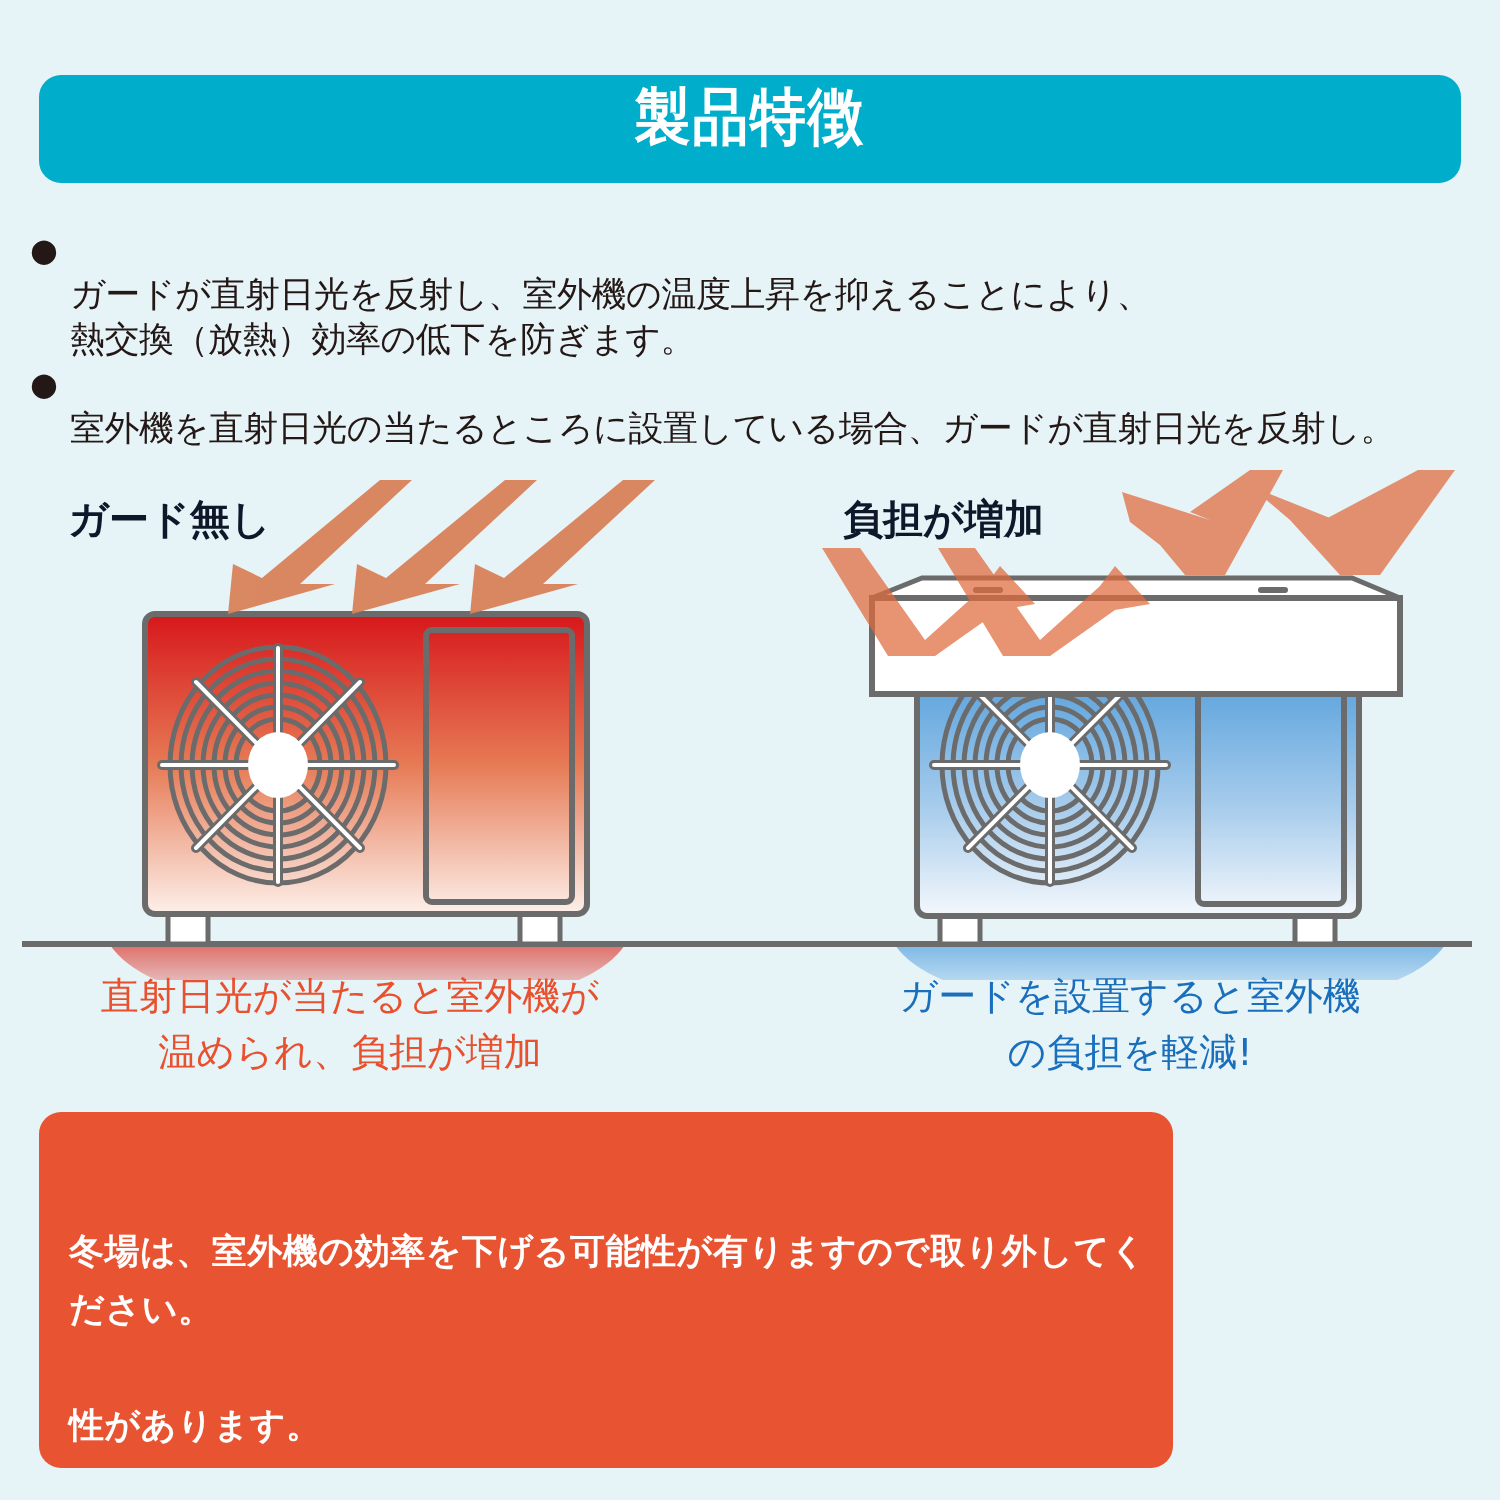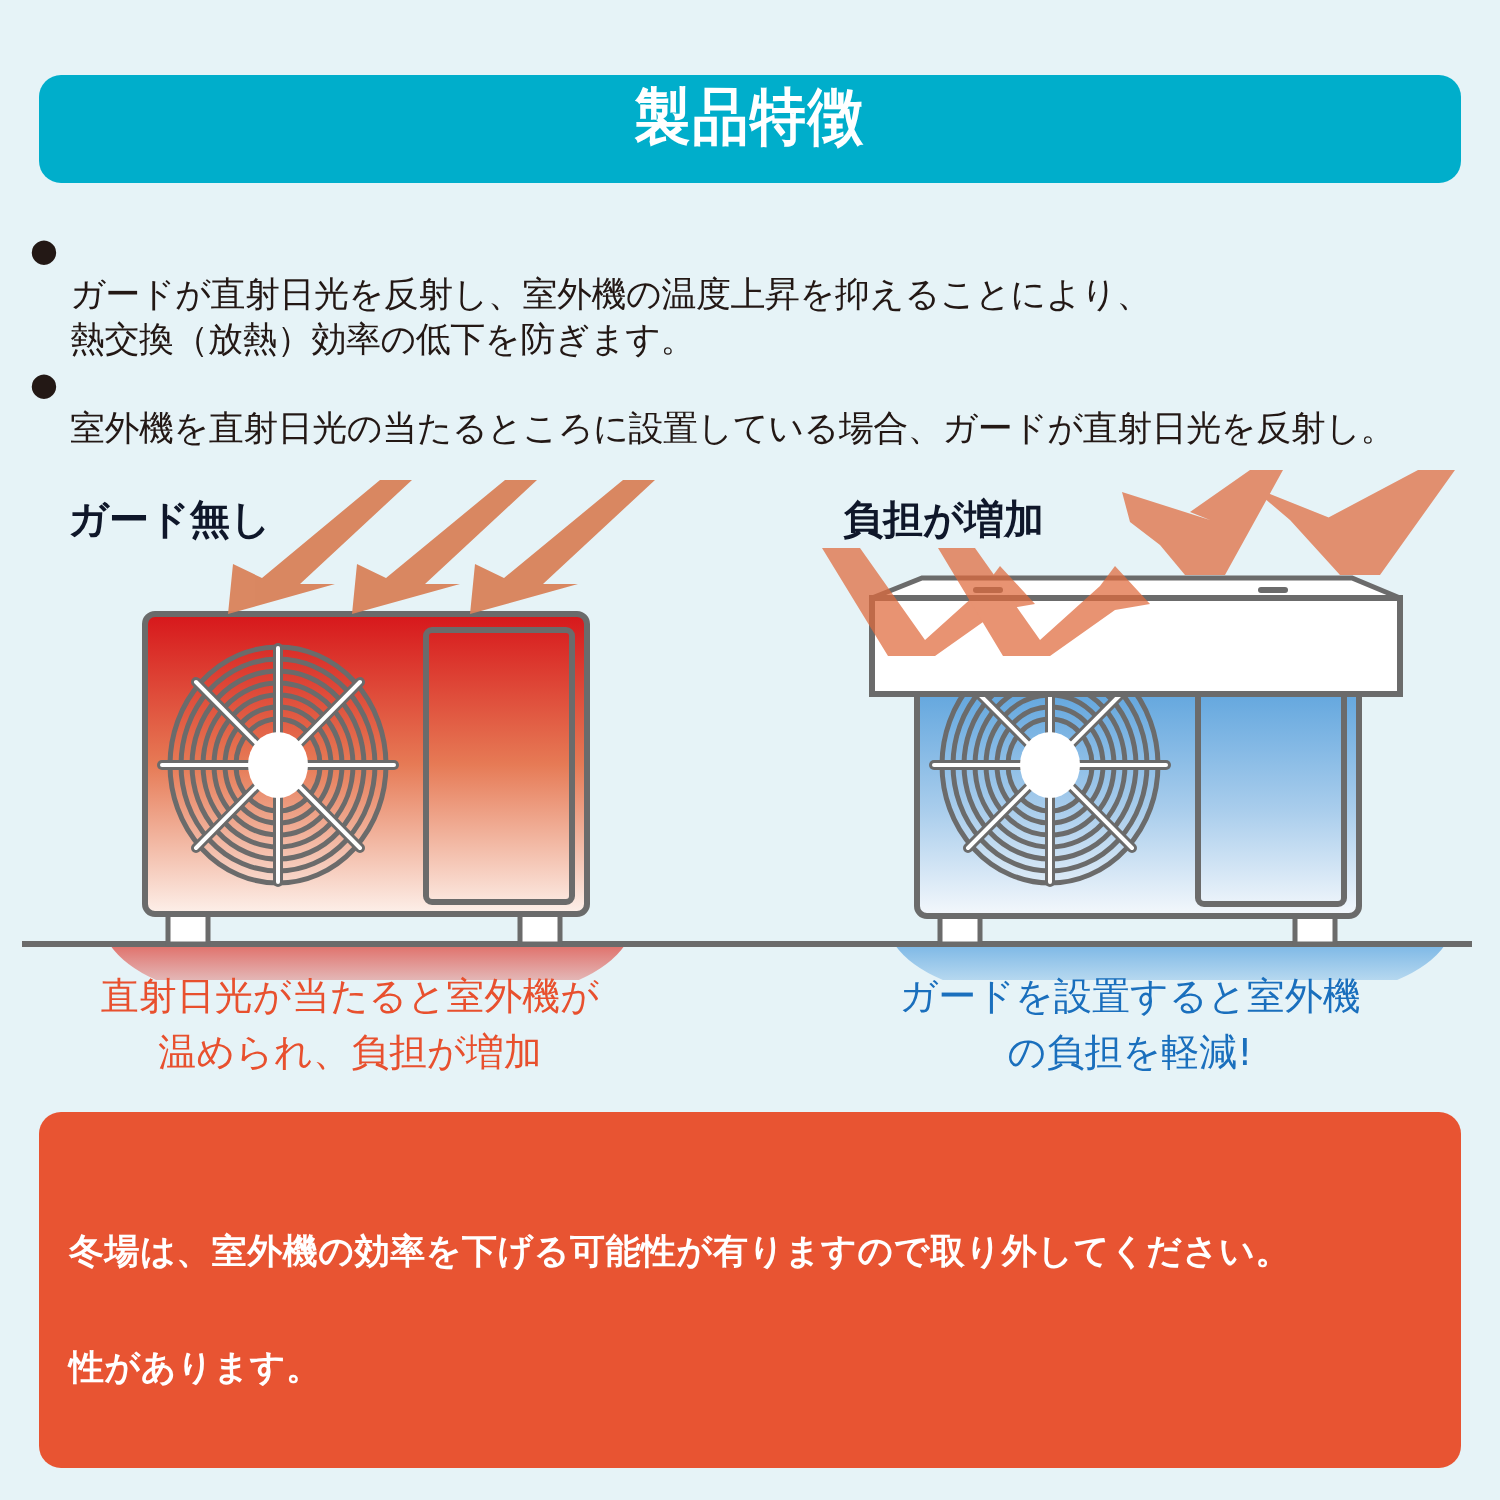--- a/index.html
+++ b/index.html
@@ -26,21 +26,21 @@
   .feature .text { white-space: pre-line; transform-origin: left; margin-top: 44px; }
   .side-label {
     position: absolute; font-size: 40px; font-weight: bold; color: #0f172a;
   }
   .illus { position: absolute; left: 0; top: 460px; width: 1500px; height: 520px; }
   .caption {
     position: absolute; font-size: 38px; font-weight: normal; text-align: center;
     line-height: 56px; white-space: pre-line;
   }
   .warning-box {
-    position: absolute; left: 39px; top: 1112px; width: 1422px; height: 356px;
+    position: absolute; left: 39px; top: 1112px; width: 1134px; height: 356px;
     background: #e85432; border-radius: 22px;
   }
   .warning-box .lines {
     position: absolute; left: 30px; top: 52px; right: 20px;
     color: #fff; font-weight: bold; font-size: 35px; line-height: 58px;
     white-space: pre-line; letter-spacing: 0.5px;
   }
 </style>
 </head>
 <body>

